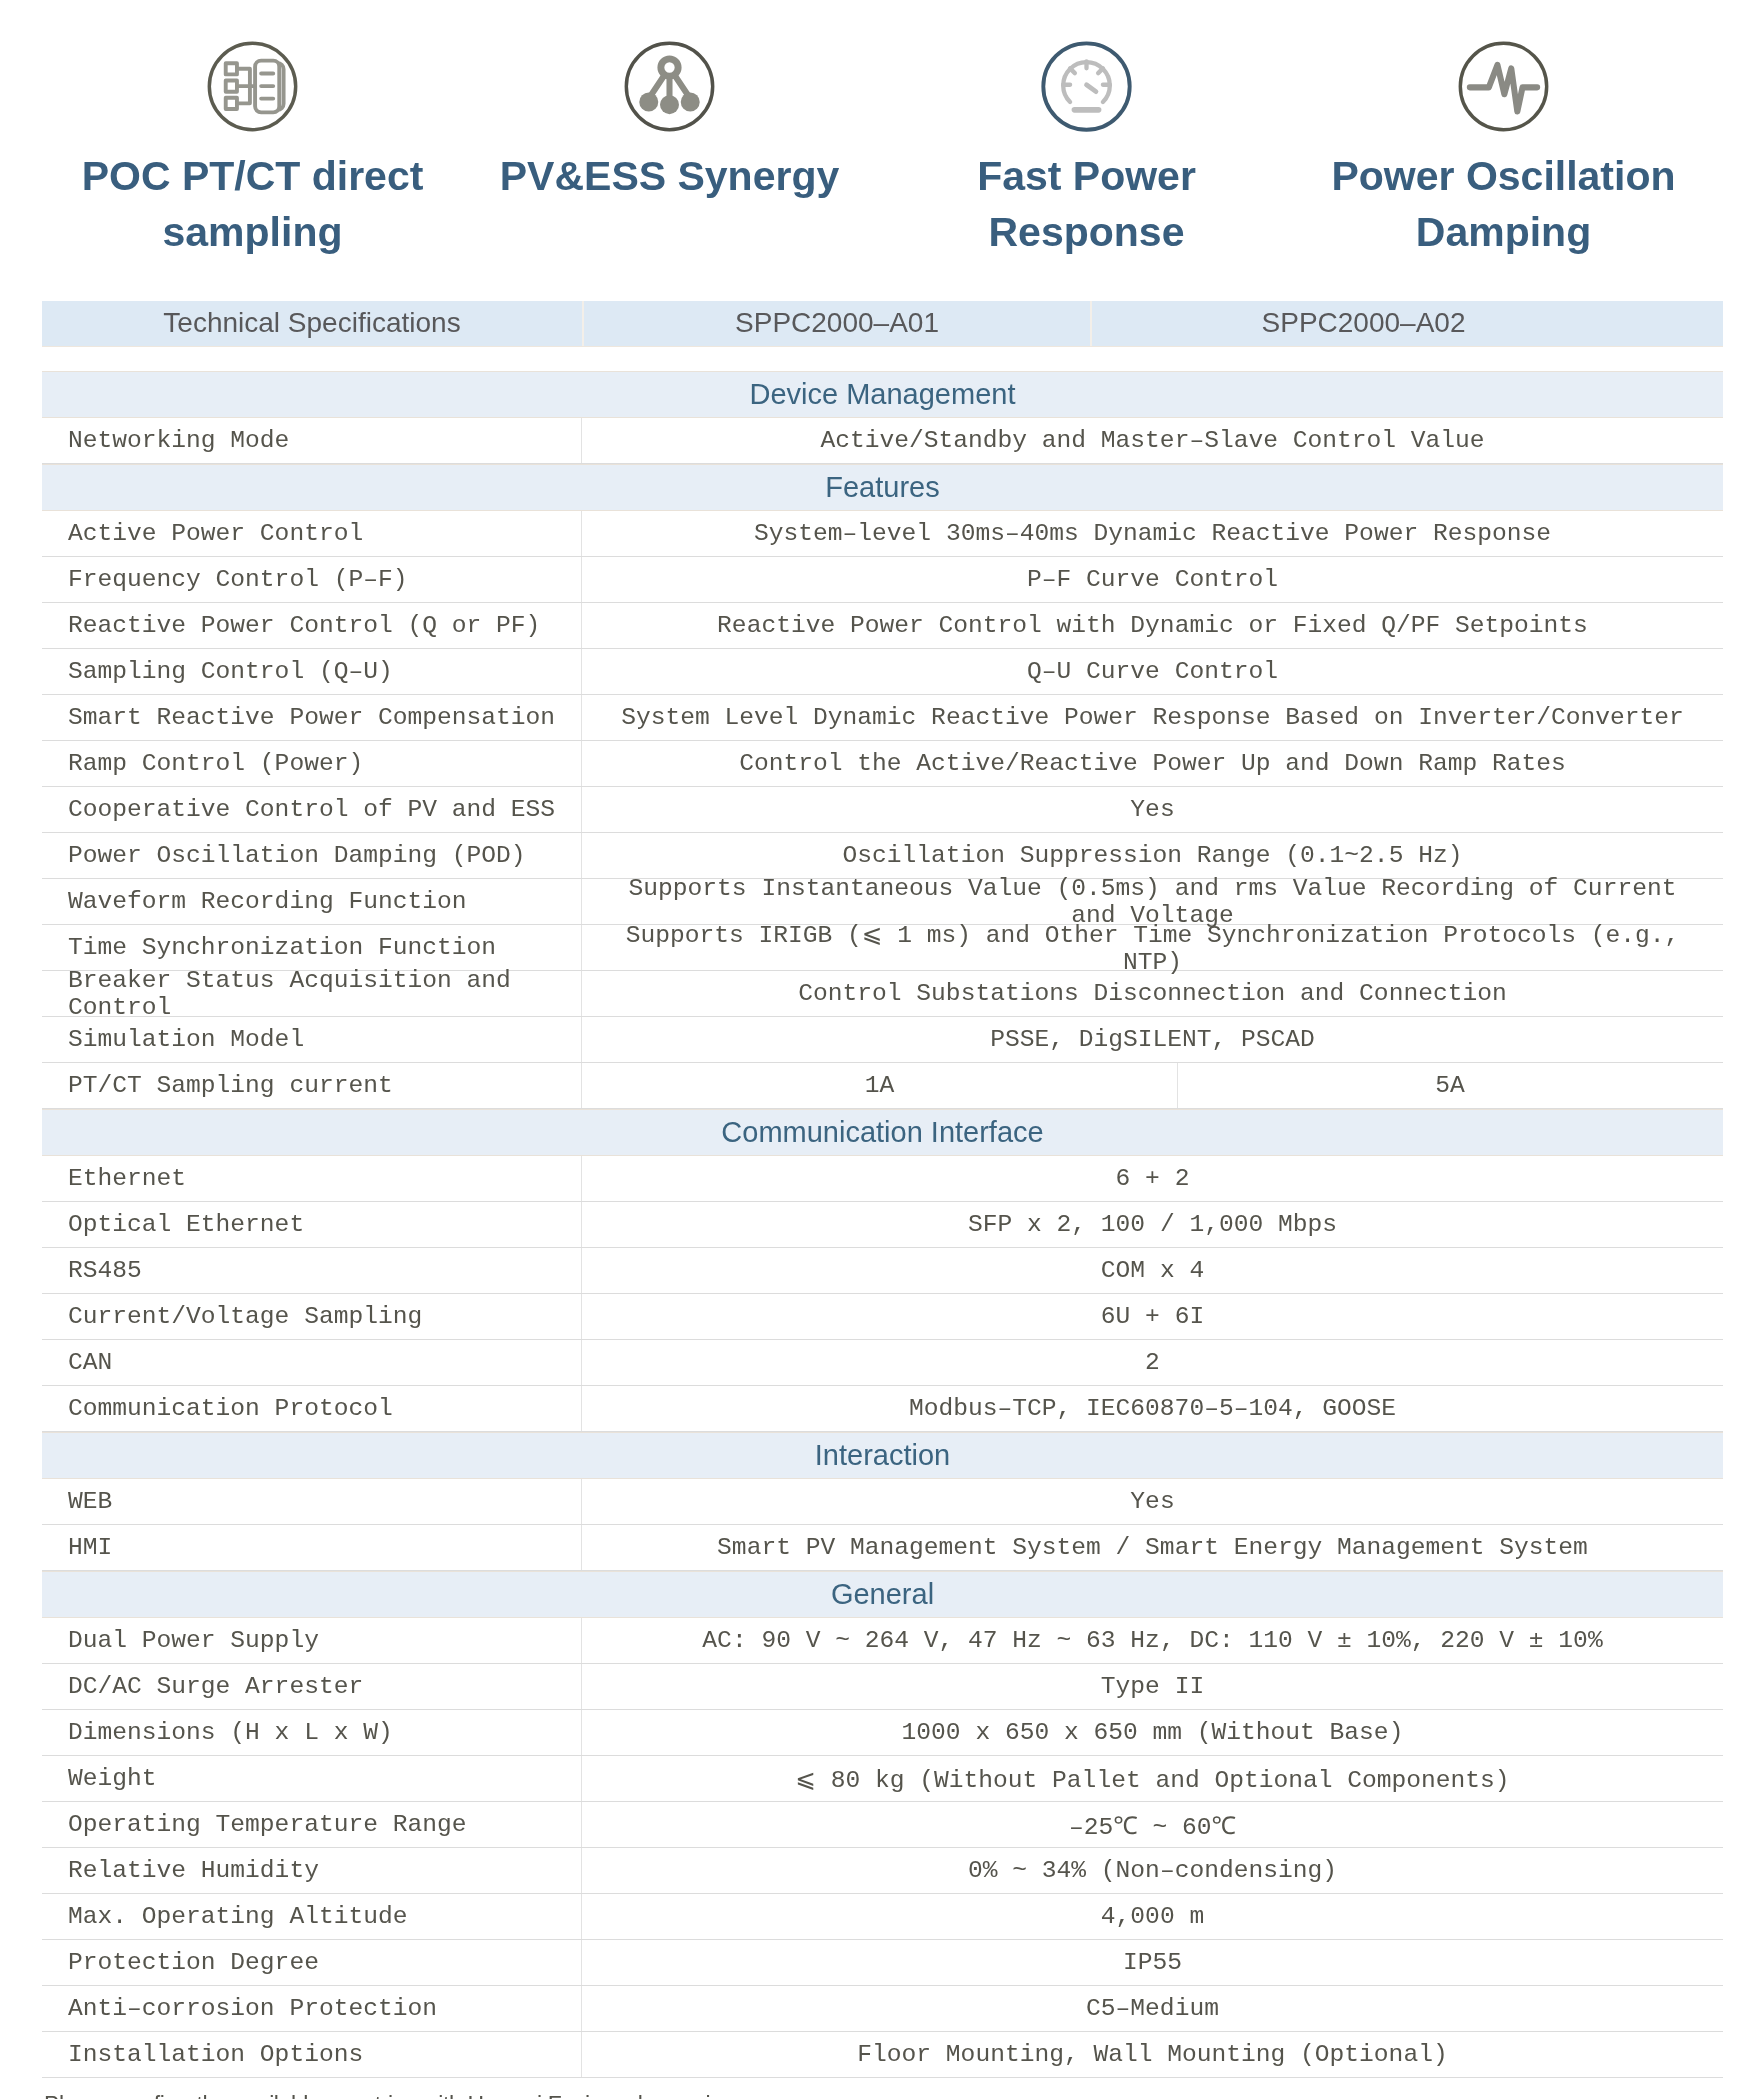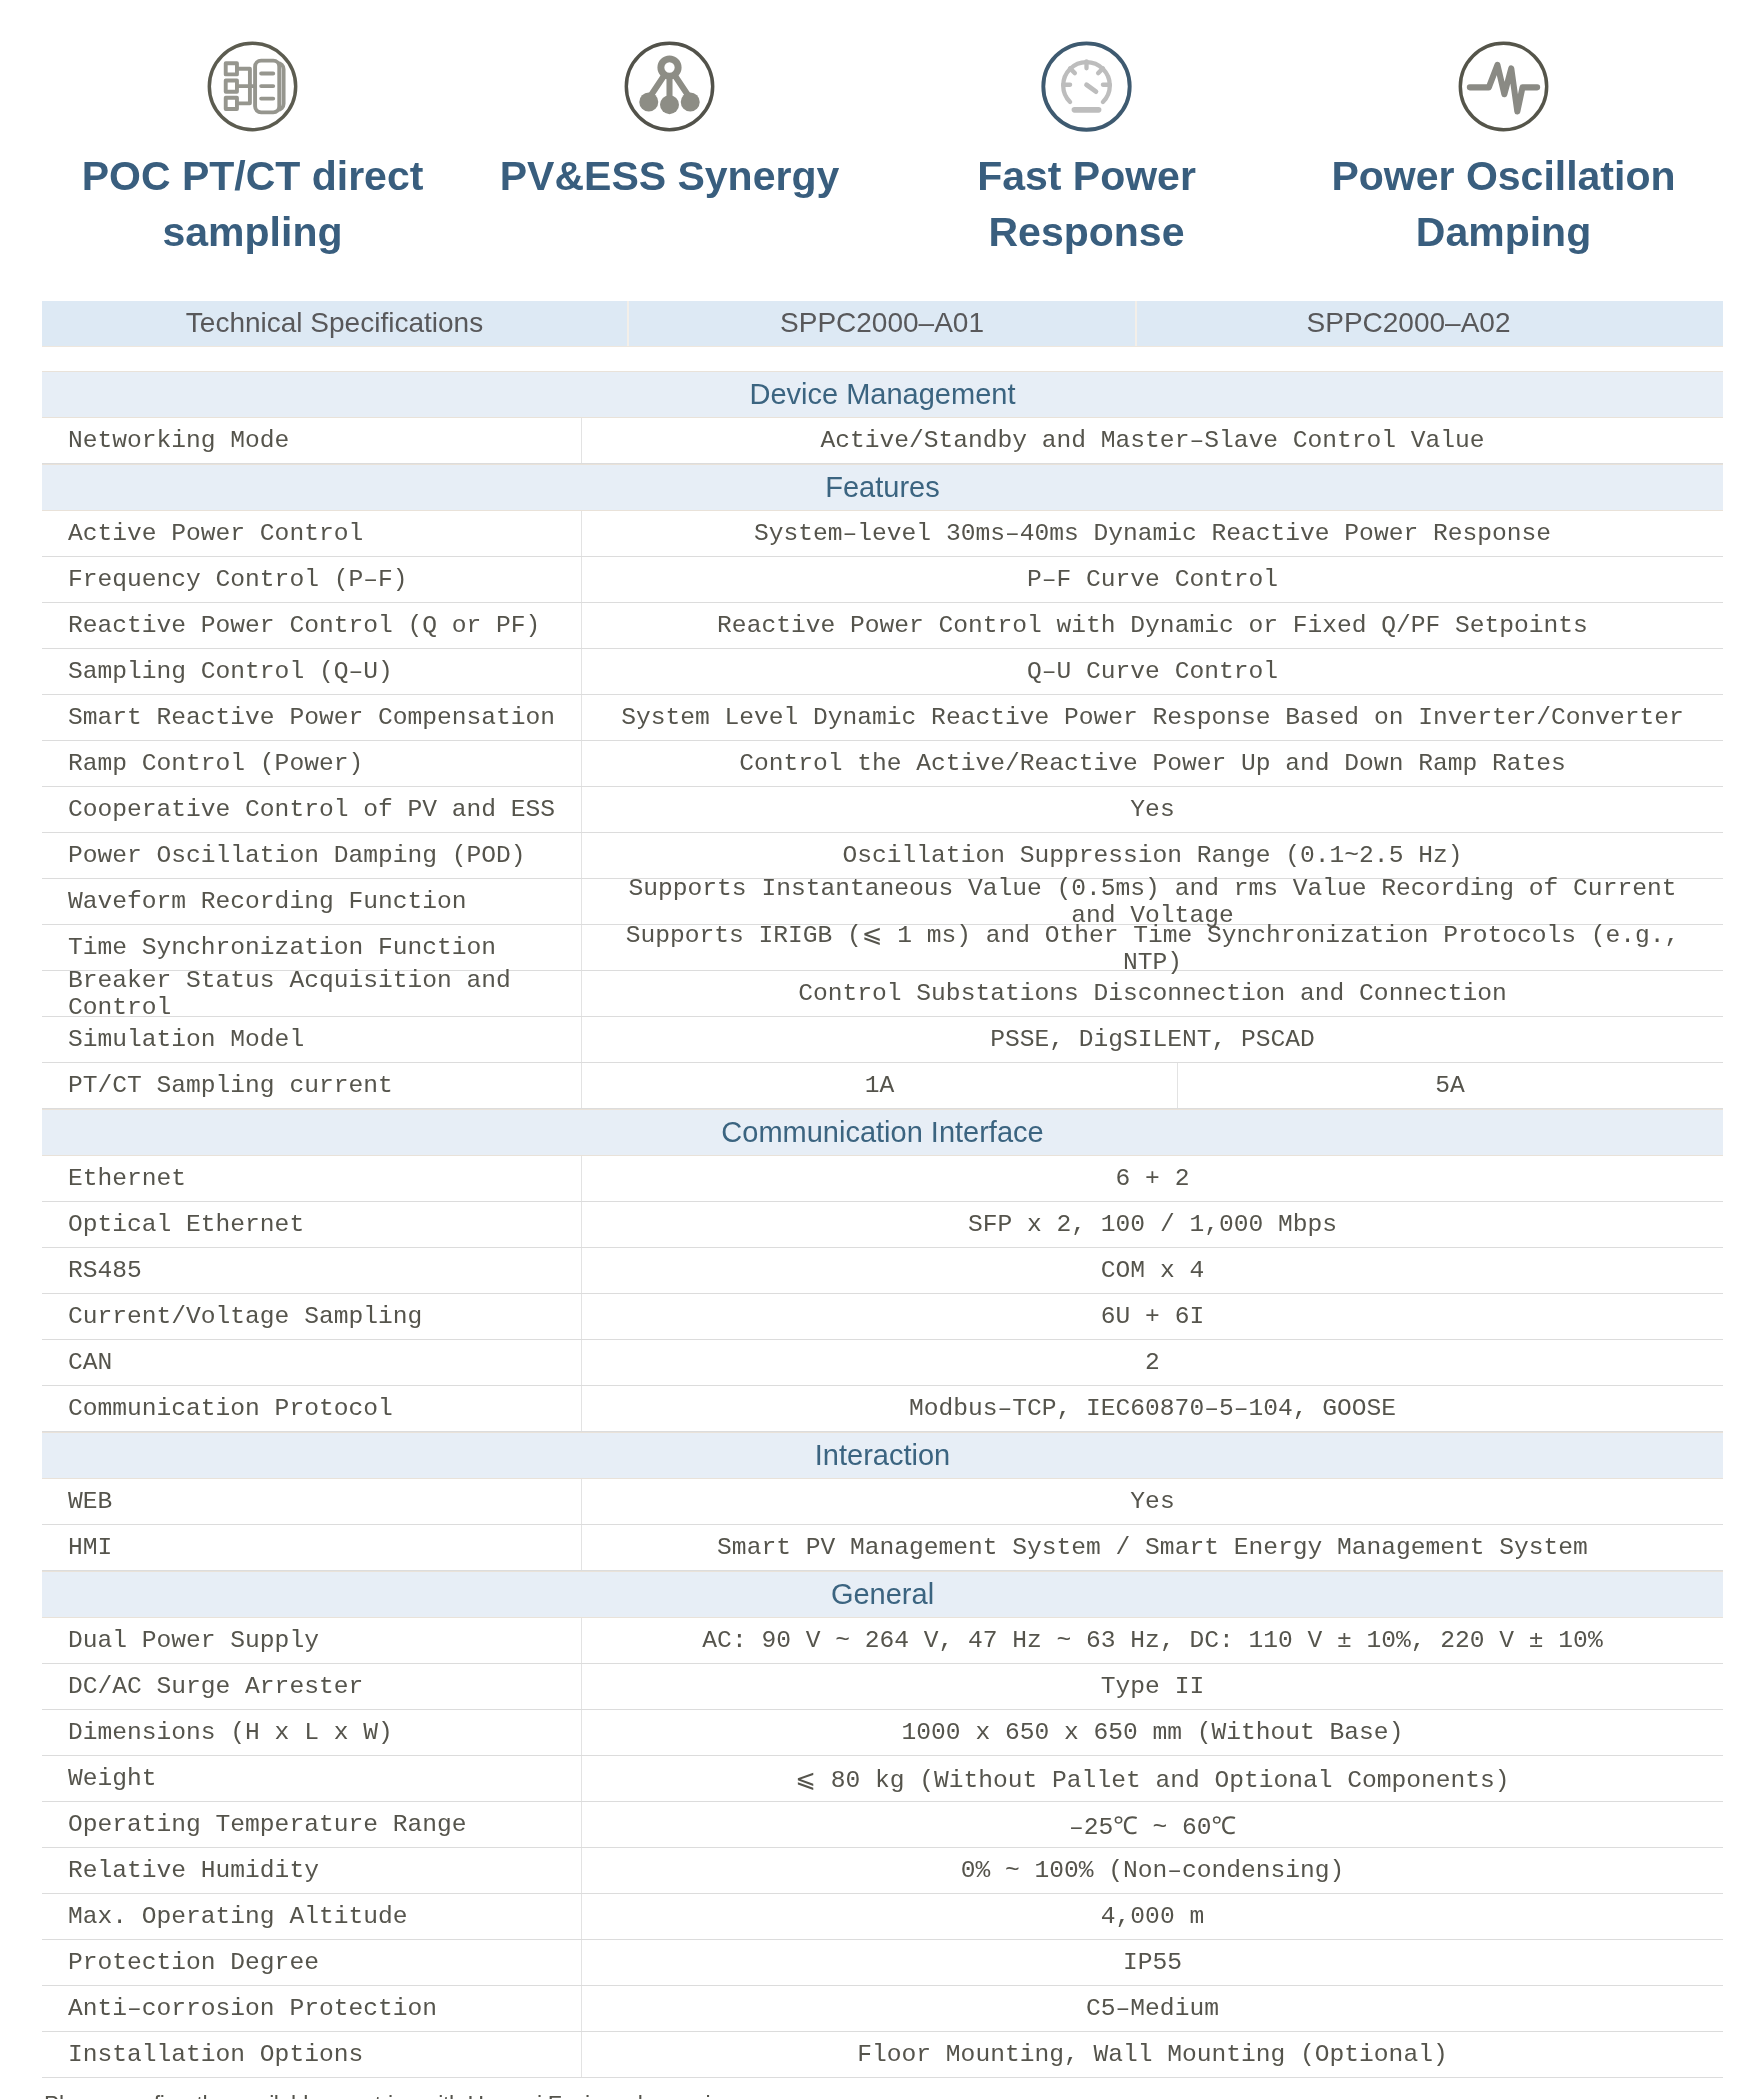--- a/index.html
+++ b/index.html
@@ -37,21 +37,21 @@
   }
   
   .spec-table{margin:40px 33px 0 42px;}
   .thead{
     display:flex;height:46px;
     background:var(--header-band-bg);
     border-bottom:1.8px solid #eee7de;
     font-size:28px;color:var(--header-text);
   }
   .th{display:flex;align-items:center;justify-content:center;}
-  .col-label{width:585px;}
+  .col-label{width:540px;}
   .col-a{width:508px;border-left:2.6px solid #f3efe9;}
   .col-b{width:545px;border-left:2.6px solid #f3efe9;}
   .thead-gap{height:24.6px;}
   .section-header{
     height:47px;
     background:var(--section-band-bg);
     border-top:0.9px solid #e9e2d9;
     border-bottom:0.9px solid #e9e2d9;
     display:flex;align-items:center;justify-content:center;
   }
@@ -324,21 +324,21 @@
     <div class="cell value">⩽ 80 kg (Without Pallet and Optional Components)</div>
   </div>
 
   <div class="row">
     <div class="cell label">Operating Temperature Range</div>
     <div class="cell value">–25℃ ~ 60℃</div>
   </div>
 
   <div class="row">
     <div class="cell label">Relative Humidity</div>
-    <div class="cell value">0% ~ 100% (Non–condensing)</div>
+    <div class="cell value">0% ~ 34% (Non–condensing)</div>
   </div>
 
   <div class="row">
     <div class="cell label">Max. Operating Altitude</div>
     <div class="cell value">4,000 m</div>
   </div>
 
   <div class="row">
     <div class="cell label">Protection Degree</div>
     <div class="cell value">IP55</div>

